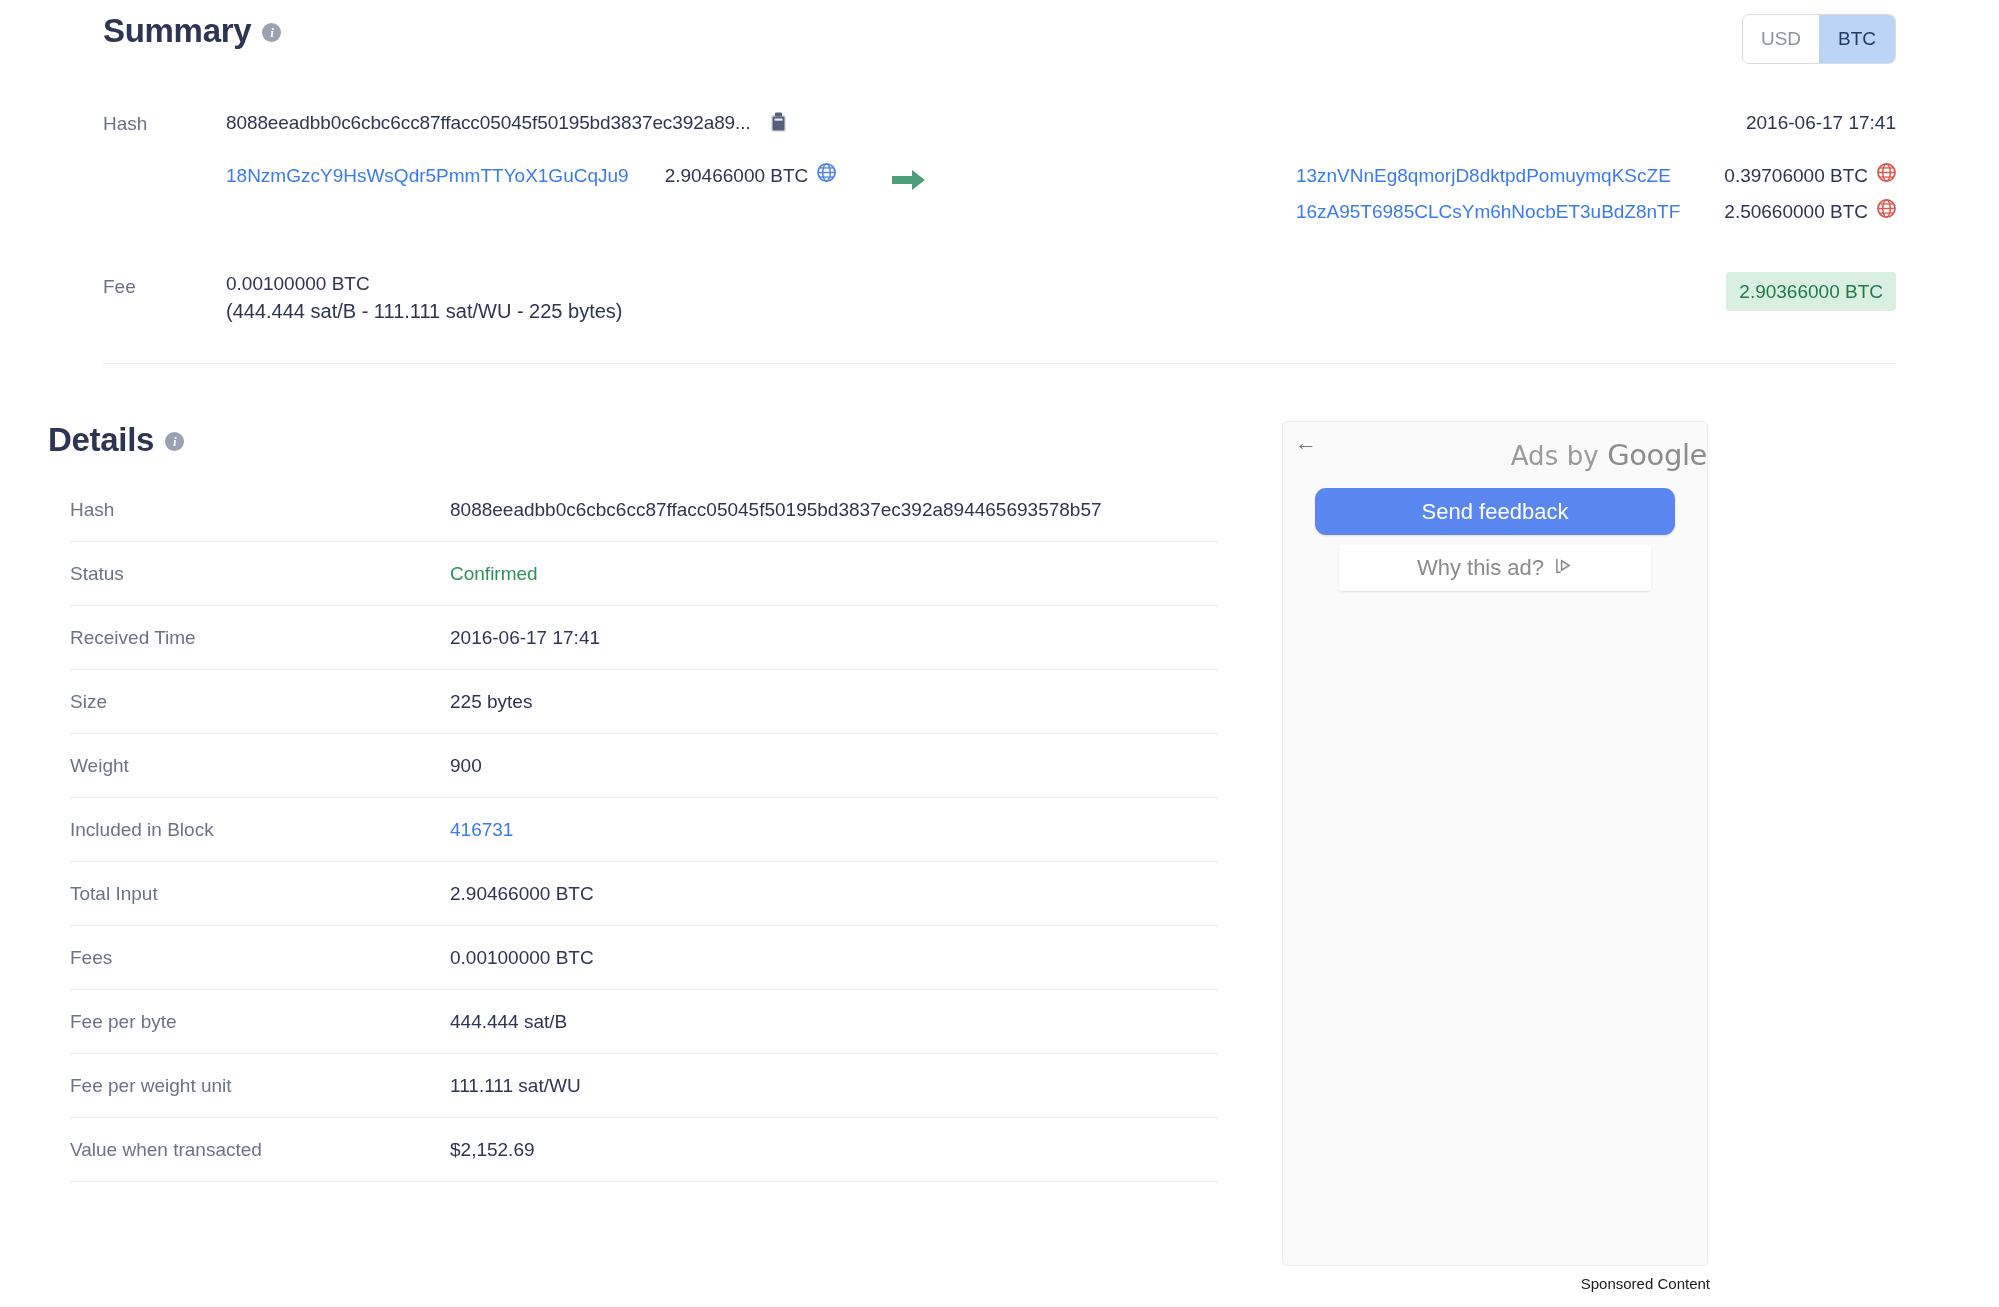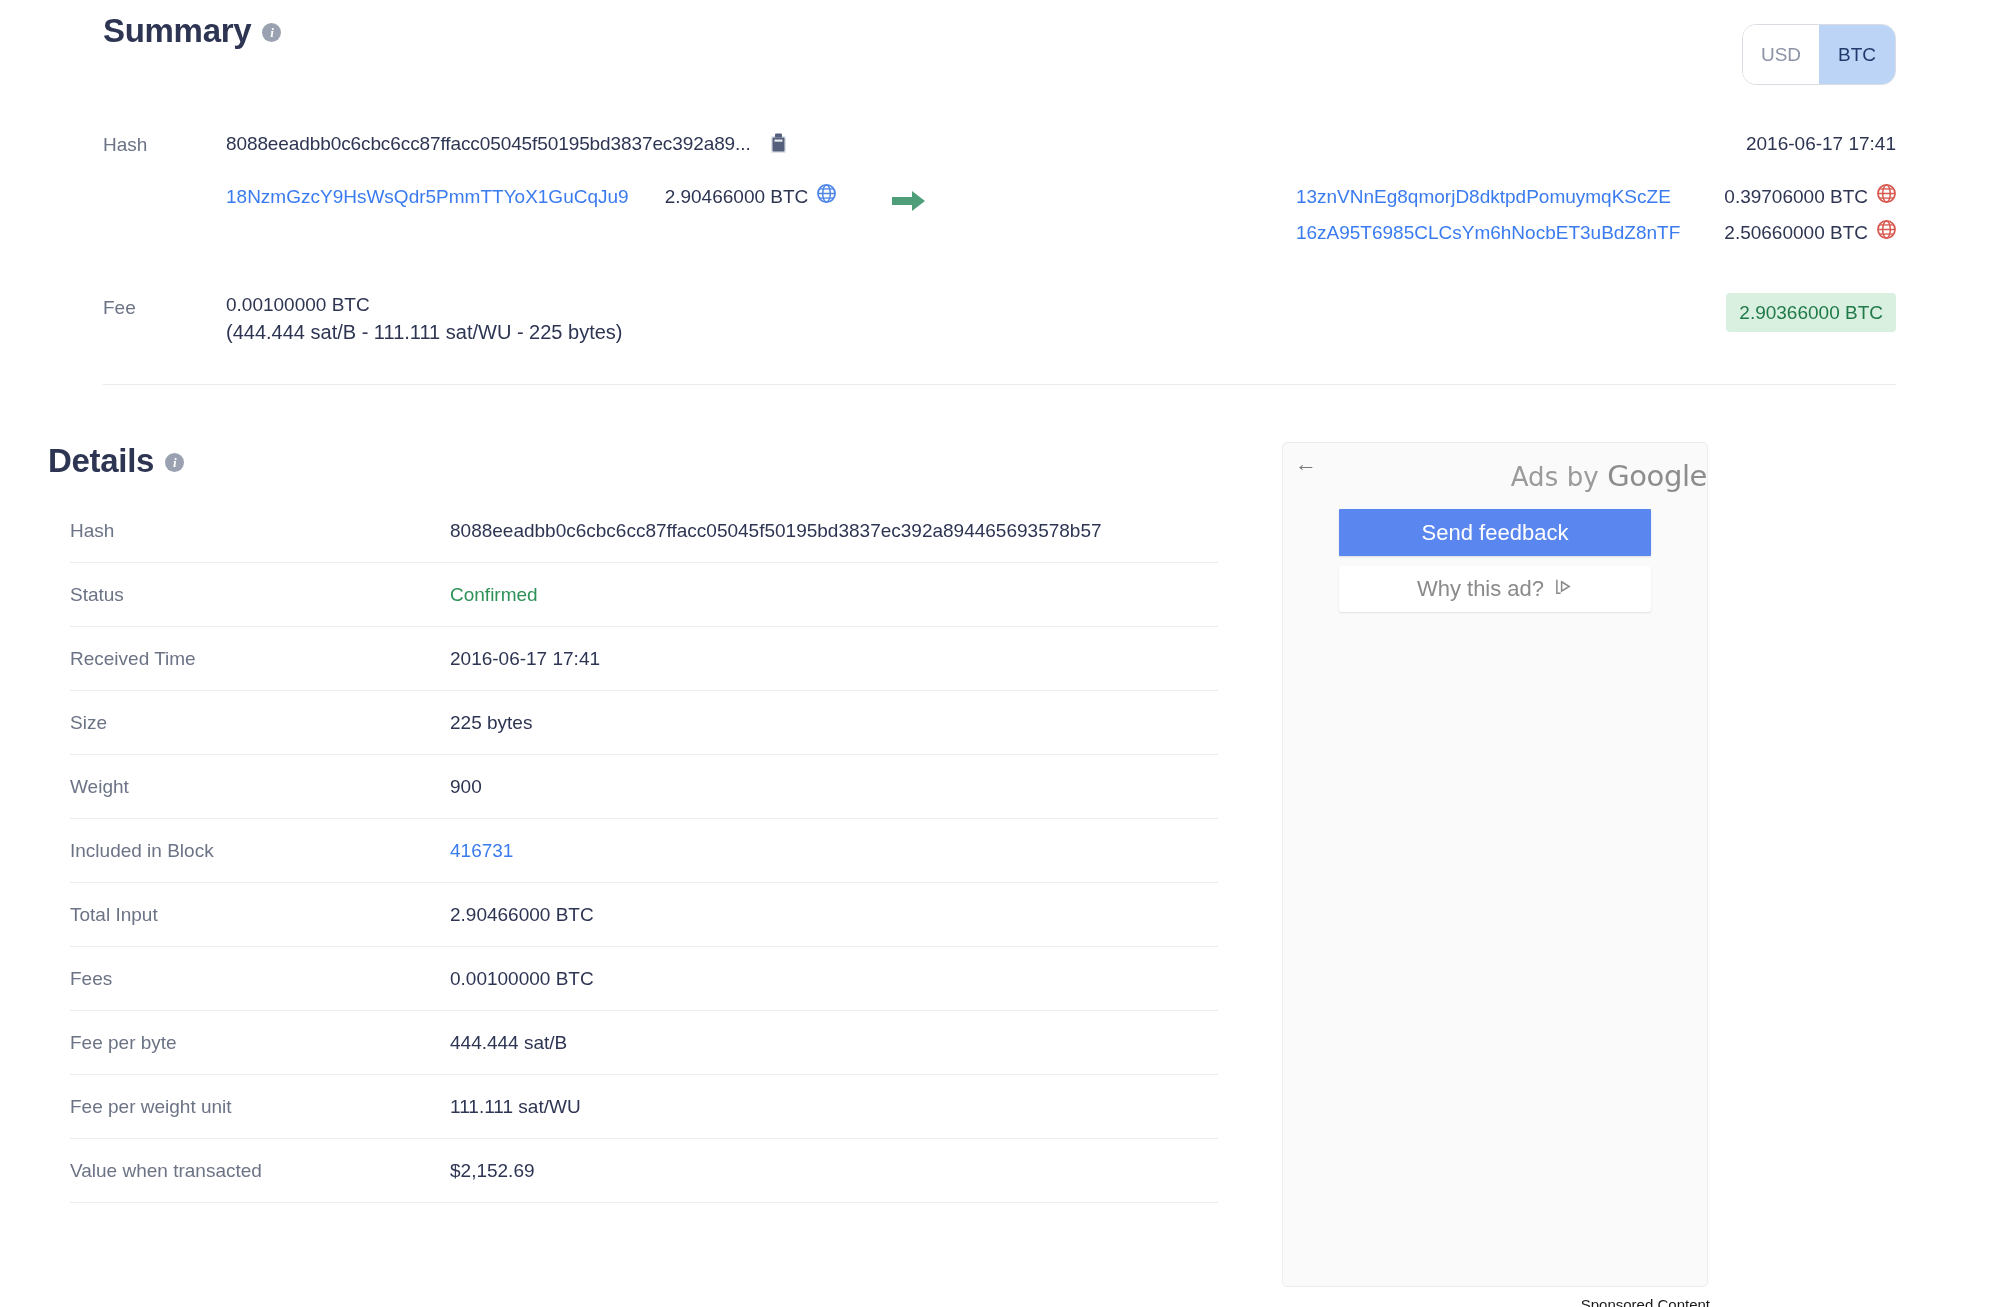--- a/index.html
+++ b/index.html
@@ -52,26 +52,26 @@
     justify-content: center;
     line-height: 1;
     position: relative;
     top: 1px;
   }
   .info-icon i { font-style: italic; }
 
   .cur-toggle {
     display: flex;
     border: 1px solid #d9dde3;
-    border-radius: 14px;
+    border-radius: 7px;
     overflow: hidden;
-    height: 61px;
+    height: 50px;
     box-sizing: border-box;
     background: #ffffff;
-    margin-top: 16px;
+    margin-top: 6px;
   }
   .cur-btn {
     min-width: 76px;
     display: flex;
     align-items: center;
     justify-content: center;
     font-size: 19px;
     cursor: pointer;
     padding: 0 14px;
     box-sizing: border-box;
@@ -252,25 +252,25 @@
     letter-spacing: 0.1px;
     font-family: "DejaVu Sans", sans-serif;
   }
   .ad-title .g {
     font-size: 29px;
     color: #8d8d8d;
     letter-spacing: -0.4px;
   }
   .ad-feedback {
     margin: 16px auto 0 auto;
-    width: 312px;
+    width: 360px;
     height: 47px;
     background: #5a87ef;
     color: #ffffff;
-    border-radius: 1px;
+    border-radius: 11px;
     display: flex;
     align-items: center;
     justify-content: center;
     font-size: 22px;
     cursor: pointer;
     box-shadow: 0 1px 2px rgba(0,0,0,0.12);
   }
   .ad-why {
     margin: 10px auto 0 auto;
     width: 312px;

